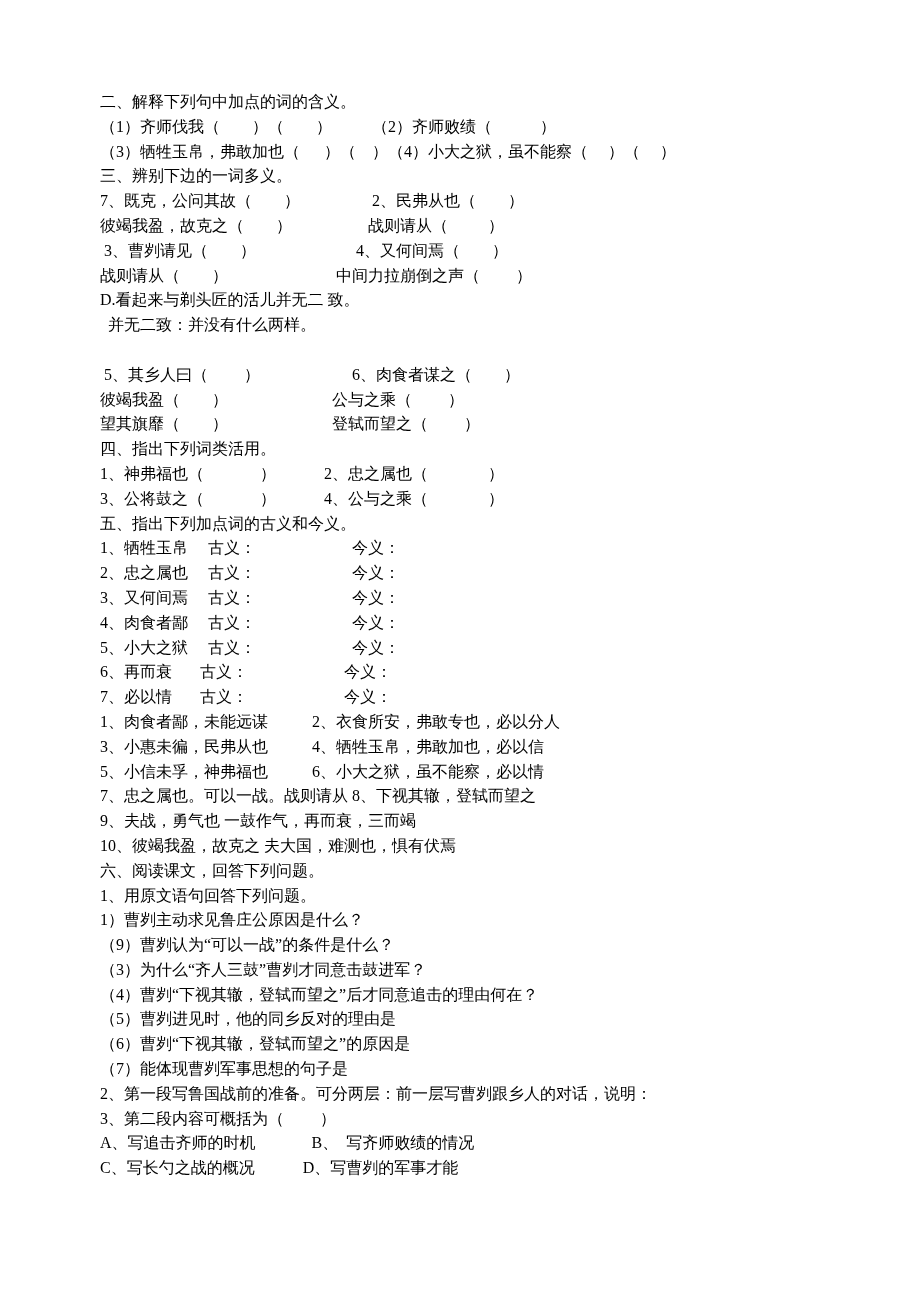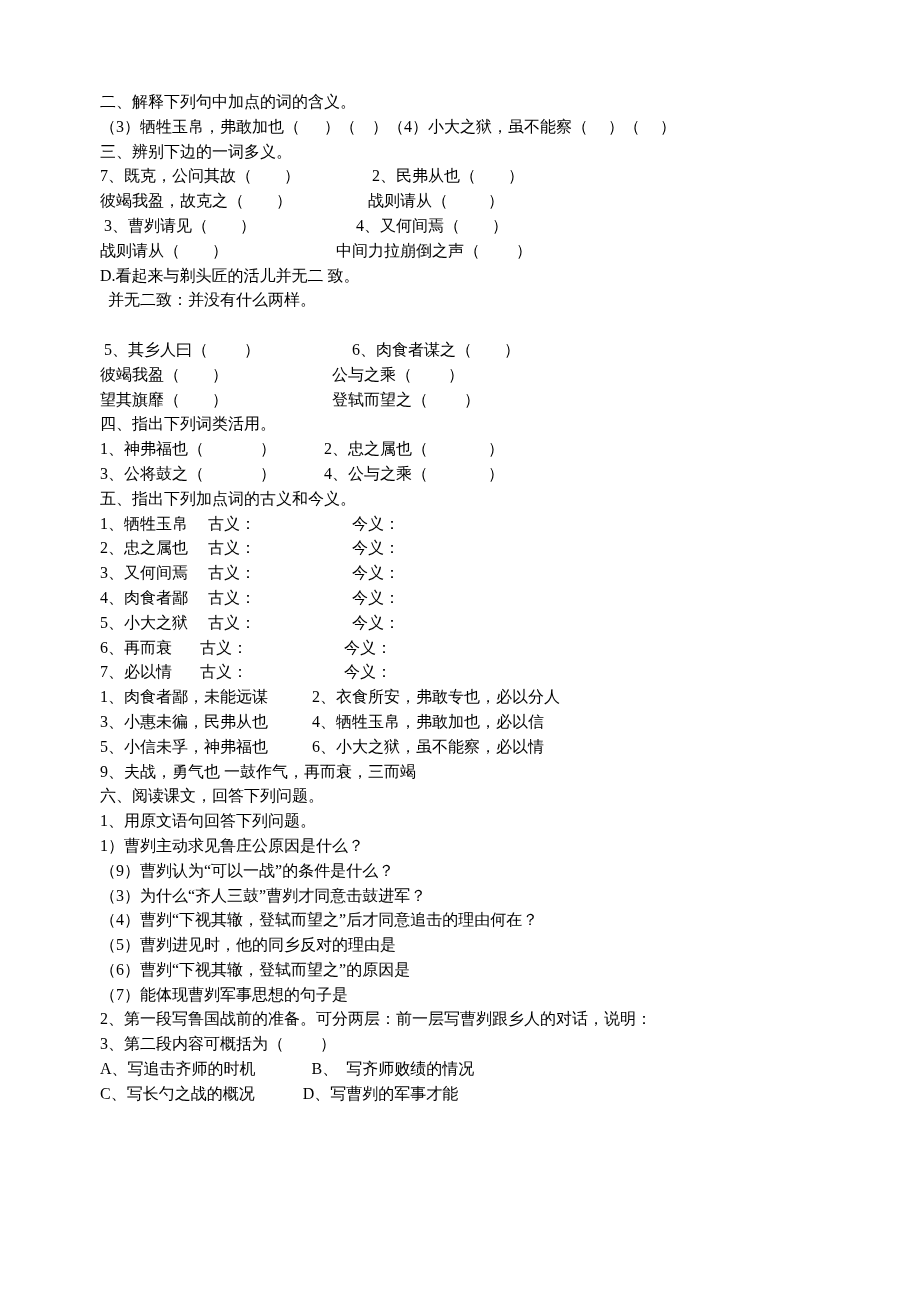--- a/index.html
+++ b/index.html
@@ -18,20 +18,21 @@
     padding: 90px 100px 60px 100px;
   }
   .row { white-space: pre; }
 </style>
 </head>
 <body>
 
 <div class="page">
 
   <div class="row">二、解释下列句中加点的词的含义。</div>
+  <div class="row">（1）齐师伐我（        ）（        ）          （2）齐师败绩（            ）</div>
   <div class="row">（3）牺牲玉帛，弗敢加也（      ）（    ）（4）小大之狱，虽不能察（     ）（     ）</div>
 
   <div class="row">三、辨别下边的一词多义。</div>
   <div class="row">7、既克，公问其故（        ）                  2、民弗从也（        ）</div>
   <div class="row">彼竭我盈，故克之（        ）                   战则请从（          ）</div>
   <div class="row"> 3、曹刿请见（        ）                         4、又何间焉（        ）</div>
   <div class="row">战则请从（        ）                           中间力拉崩倒之声（         ）</div>
   <div class="row">D.看起来与剃头匠的活儿并无二 致。</div>
   <div class="row">  并无二致：并没有什么两样。</div>
   <div class="row" style="height:1.55em"></div>
@@ -48,21 +49,23 @@
   <div class="row">2、忠之属也     古义：                        今义：</div>
   <div class="row">3、又何间焉     古义：                        今义：</div>
   <div class="row">4、肉食者鄙     古义：                        今义：</div>
   <div class="row">5、小大之狱     古义：                        今义：</div>
   <div class="row">6、再而衰       古义：                        今义：</div>
   <div class="row">7、必以情       古义：                        今义：</div>
 
   <div class="row">1、肉食者鄙，未能远谋           2、衣食所安，弗敢专也，必以分人</div>
   <div class="row">3、小惠未徧，民弗从也           4、牺牲玉帛，弗敢加也，必以信</div>
   <div class="row">5、小信未孚，神弗福也           6、小大之狱，虽不能察，必以情</div>
+  <div class="row">7、忠之属也。可以一战。战则请从 8、下视其辙，登轼而望之</div>
   <div class="row">9、夫战，勇气也 一鼓作气，再而衰，三而竭</div>
+  <div class="row">10、彼竭我盈，故克之 夫大国，难测也，惧有伏焉</div>
 
   <div class="row">六、阅读课文，回答下列问题。</div>
   <div class="row">1、用原文语句回答下列问题。</div>
   <div class="row">1）曹刿主动求见鲁庄公原因是什么？</div>
   <div class="row">（9）曹刿认为“可以一战”的条件是什么？</div>
   <div class="row">（3）为什么“齐人三鼓”曹刿才同意击鼓进军？</div>
   <div class="row">（4）曹刿“下视其辙，登轼而望之”后才同意追击的理由何在？</div>
   <div class="row">（5）曹刿进见时，他的同乡反对的理由是</div>
   <div class="row">（6）曹刿“下视其辙，登轼而望之”的原因是</div>
   <div class="row">（7）能体现曹刿军事思想的句子是</div>

